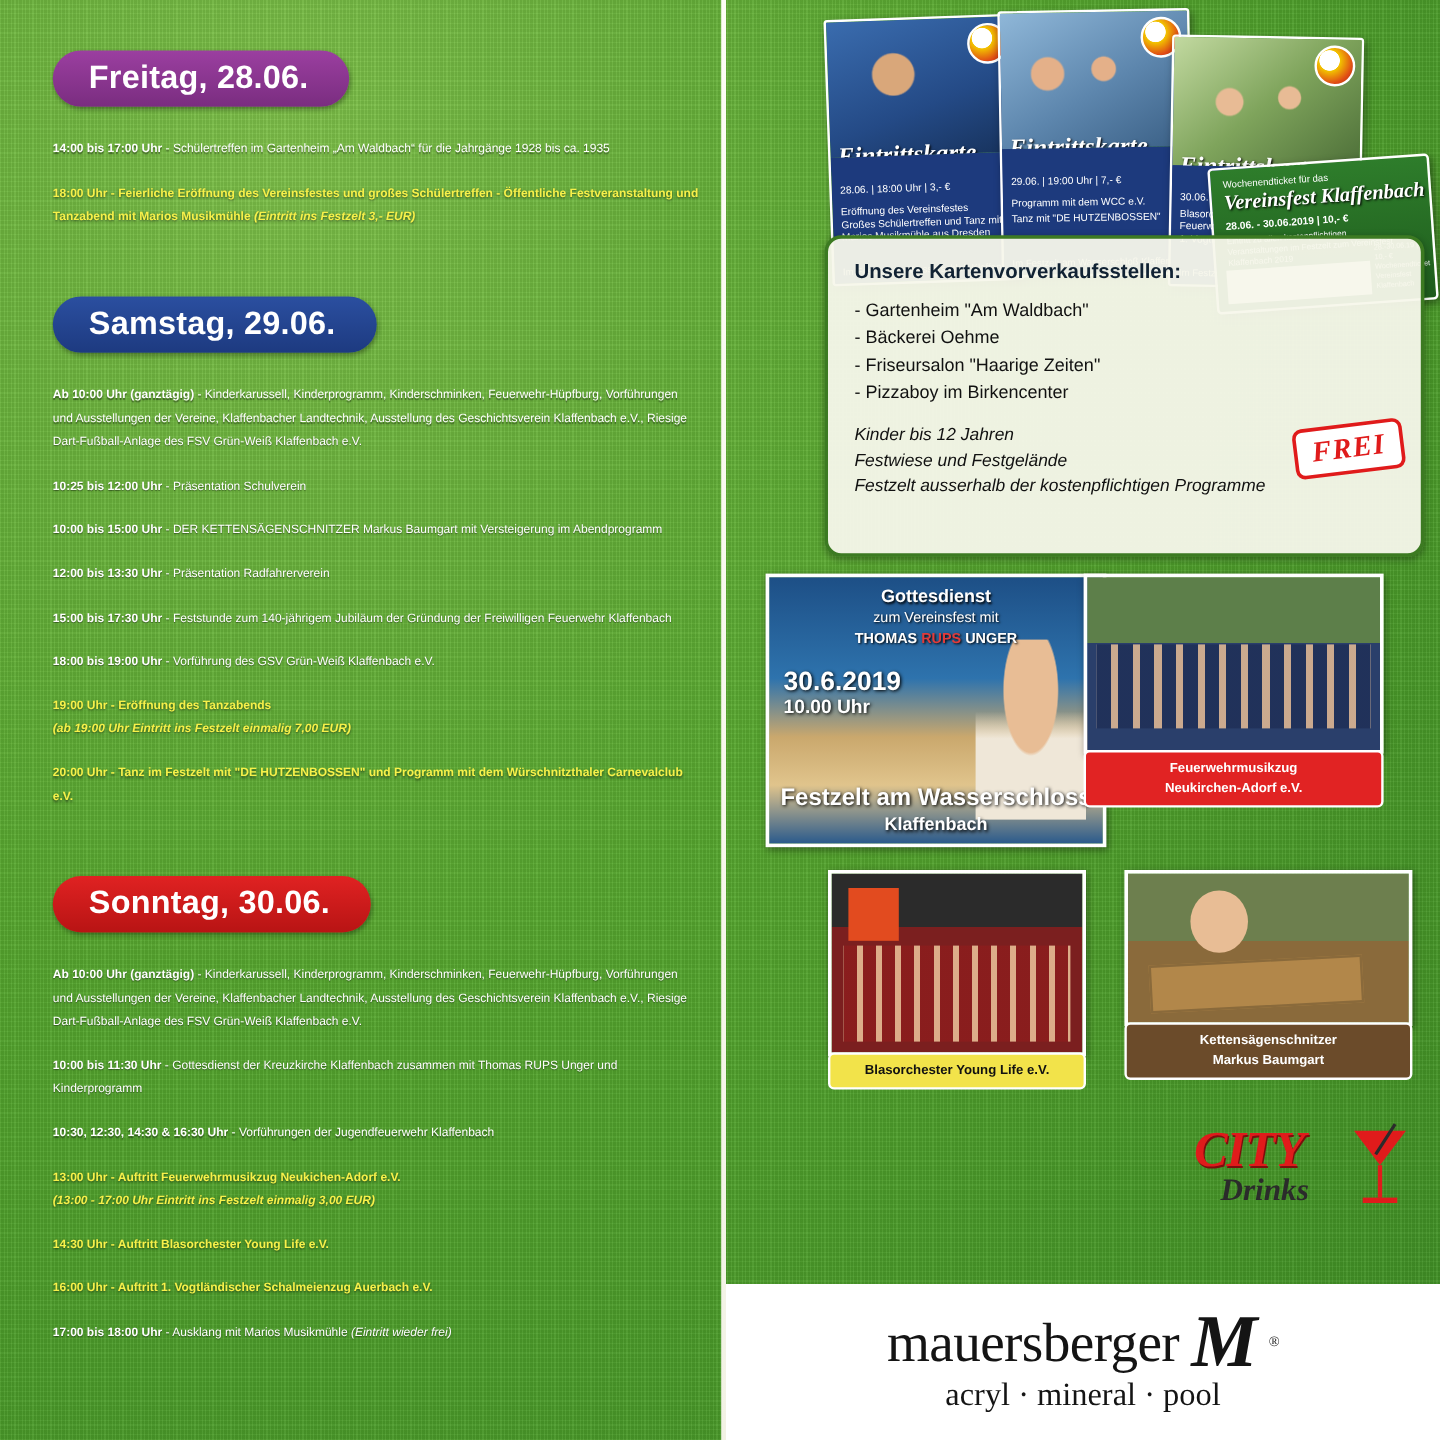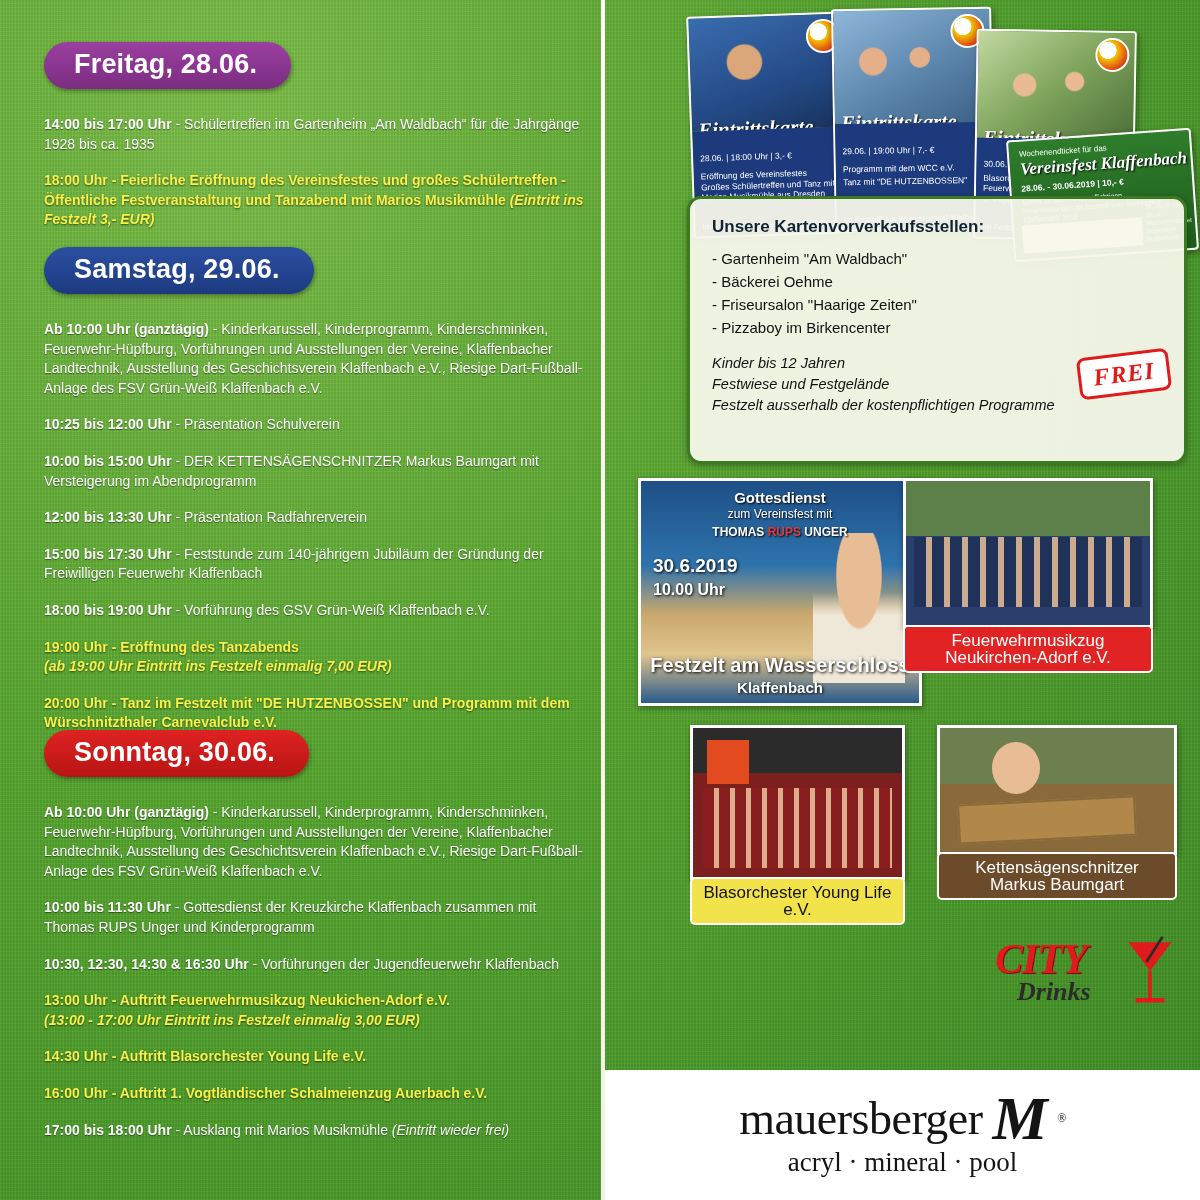--- a/index.html
+++ b/index.html
@@ -40,21 +40,21 @@
   }
   .badge-fri { background:linear-gradient(180deg,#9b3fa0,#7a2d80); }
   .badge-sat { background:linear-gradient(180deg,#2b4fa0,#1d3a80); }
   .badge-sun { background:linear-gradient(180deg,#e02222,#b81414); }
 
   .day-block { position:absolute; left:44px; width:540px; }
 
   .entry { margin:0 0 17px 0; }
   .entry p {
     margin:0;
-    font-size:14px;
+    font-size:10px;
     line-height:19.6px;
     color:#ffffff;
     text-shadow:0 1px 1px rgba(0,0,0,0.45);
   }
   .entry .t { font-weight:bold; }
   .entry .it { font-style:italic; }
 
   .hl p {
     color:#f7f14a;
     font-weight:bold;
@@ -154,35 +154,35 @@
     display:flex; align-items:center; justify-content:center;
     font-family:"Liberation Serif", serif;
     font-weight:bold; font-style:italic; font-size:24px; color:#e01b1b;
     letter-spacing:1px;
   }
 
   
   .card { position:absolute; }
   .card .pic { border:3px solid #fff; box-shadow:1px 2px 6px rgba(0,0,0,0.4); overflow:hidden; position:relative; }
   .card .cap {
-    text-align:center; font-size:17px; line-height:17px; font-weight:400;
+    text-align:center; font-size:11px; line-height:17px; font-weight:700;
     padding:5px 6px; border-radius:5px; margin-top:-3px; position:relative; z-index:2;
   }
   .cap-red { background:#e12323; color:#fff; border:2px solid #fff; }
   .cap-yellow { background:#f2e34a; color:#111; border:2px solid #fff; }
   .cap-brown { background:#6b4b2a; color:#fff; border:2px solid #fff; }
   #gottesdienst { position:absolute; left:33px; top:478px; width:284px; height:228px;
     border:3px solid #fff; box-shadow:1px 2px 6px rgba(0,0,0,0.4); overflow:hidden;
     background:linear-gradient(180deg,#1d4f86 0%,#2e73ad 38%,#caa86d 60%,#e0c48c 78%,#2a5a8c 100%);
     color:#fff; }
   #gottesdienst .g1 { position:absolute; top:8px; left:0; right:0; text-align:center; font-size:15px; font-weight:bold; text-shadow:1px 1px 2px #000; }
   #gottesdienst .g2 { position:absolute; top:26px; left:0; right:0; text-align:center; font-size:12px; text-shadow:1px 1px 2px #000; }
   #gottesdienst .g3 { position:absolute; top:44px; left:0; right:0; text-align:center; font-size:12px; font-weight:bold; text-shadow:1px 1px 2px #000; }
   #gottesdienst .g3 .rups { color:#e03b3b; }
-  #gottesdienst .g4 { position:absolute; top:74px; left:12px; font-size:19px; font-weight:bold; text-shadow:1px 1px 3px #000; }
+  #gottesdienst .g4 { position:absolute; top:74px; left:12px; font-size:22px; font-weight:bold; text-shadow:1px 1px 3px #000; }
   #gottesdienst .g5 { position:absolute; top:100px; left:12px; font-size:16px; font-weight:bold; text-shadow:1px 1px 3px #000; }
   #gottesdienst .g6 { position:absolute; bottom:26px; left:0; right:0; text-align:center; font-size:20px; font-weight:bold; text-shadow:1px 1px 3px #000; }
   #gottesdienst .g7 { position:absolute; bottom:7px; left:0; right:0; text-align:center; font-size:15px; font-weight:bold; text-shadow:1px 1px 3px #000; }
   #gottesdienst .head {
     position:absolute; right:14px; top:52px; width:92px; height:150px;
     background:radial-gradient(ellipse at 50% 28%, #e8bd95 0 34%, transparent 36%),
                linear-gradient(180deg, rgba(40,30,20,0.0) 40%, #efe7d8 55%);
   }
 
   

